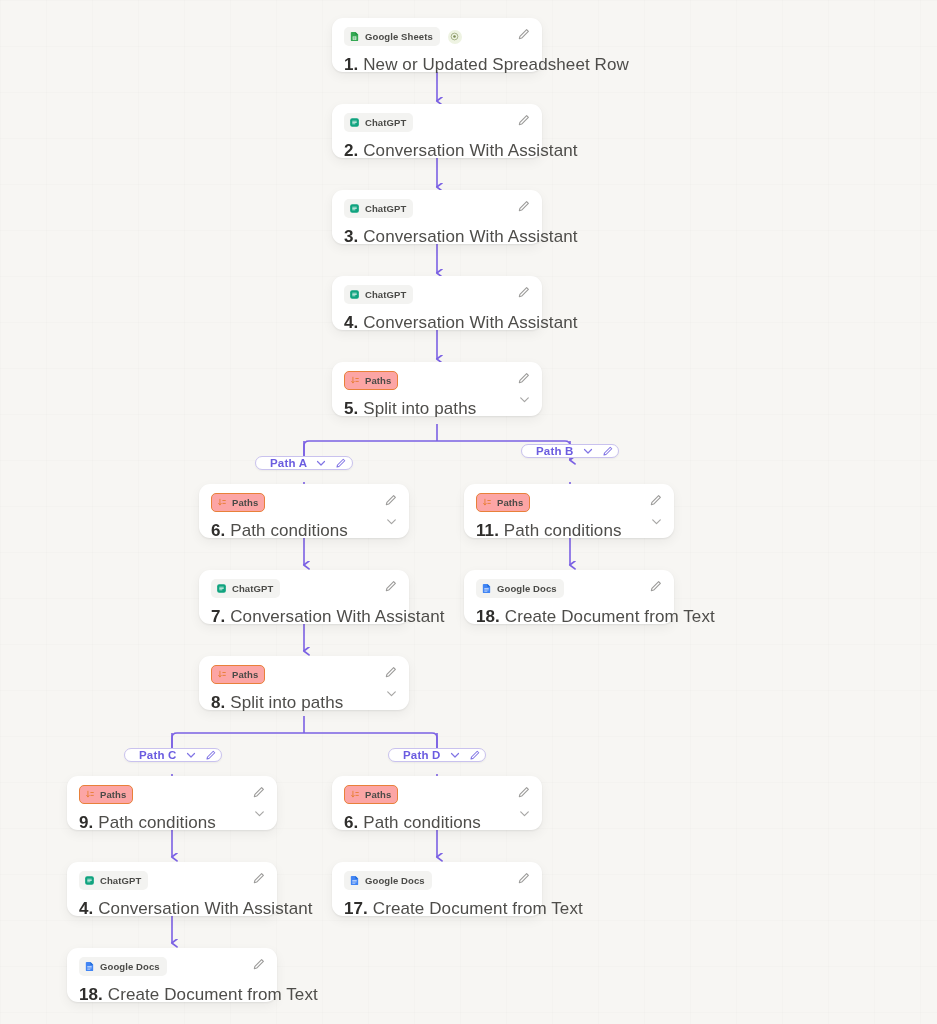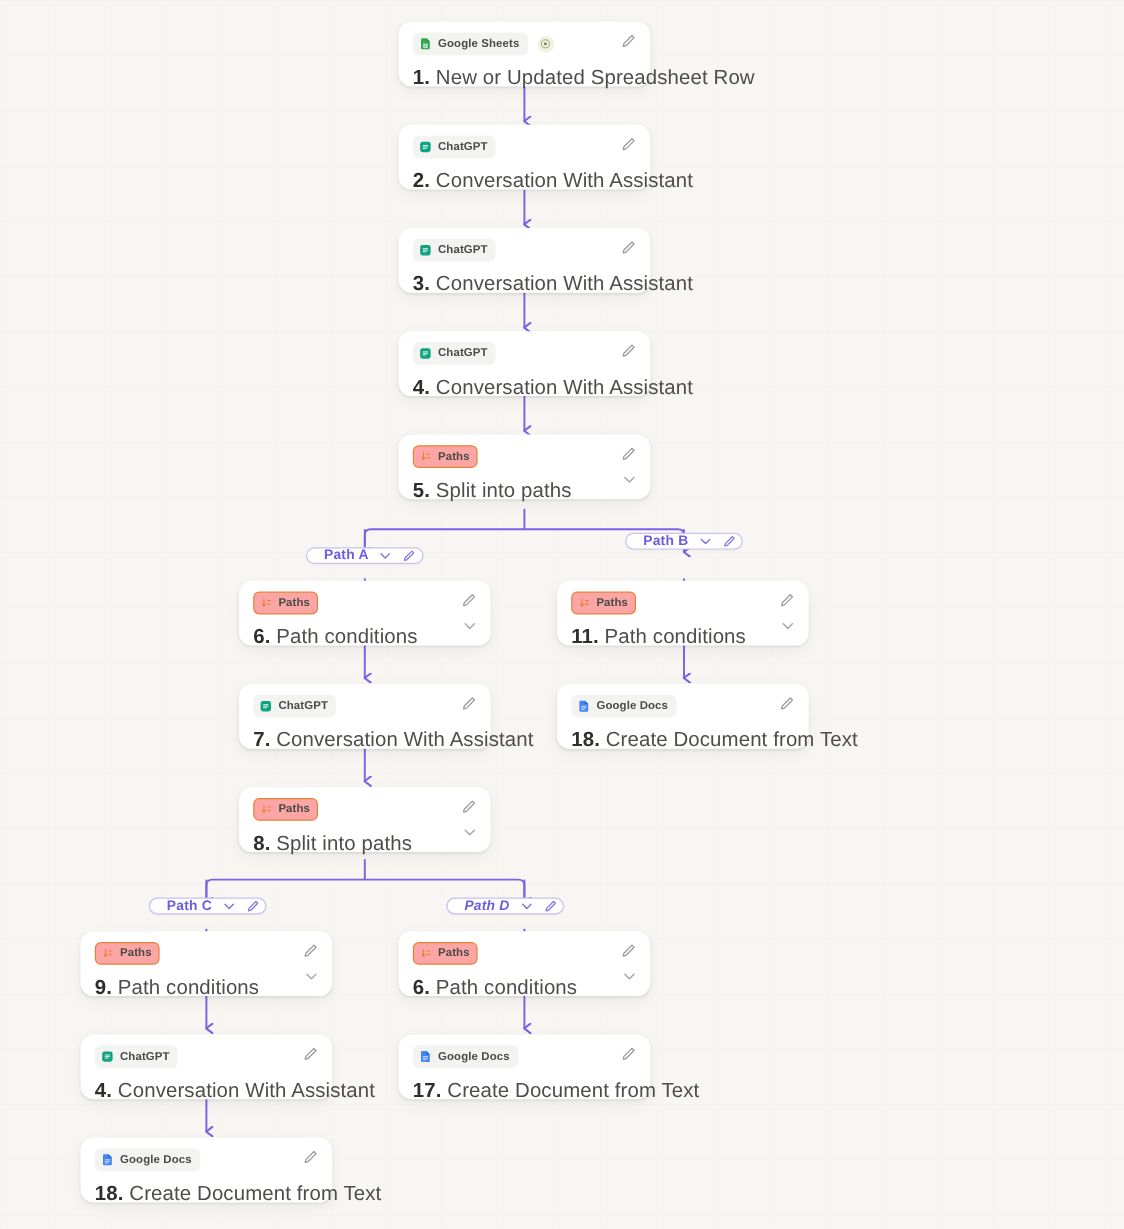--- a/index.html
+++ b/index.html
@@ -485,21 +485,21 @@
         <path d="M5 9l7 7 7-7"></path>
       </svg>
   </span>
   <span class="pen">
     <svg width="12" height="12" viewBox="0 0 24 24" fill="none" stroke="#6b5ce0" stroke-width="2.1" stroke-linecap="round" stroke-linejoin="round">
         <path d="M16.5 4.5l3 3L8 19l-4 1 1-4z"></path>
       </svg>
   </span>
 </div>
 
-<div class="pill" style="left:372px; top:748px; width:98px;font-style:italic;">
+<div class="pill" style="left:388px; top:748px; width:98px;">
   <span class="pill-label">Path D</span>
   <span class="chev">
     <svg width="12" height="12" viewBox="0 0 24 24" fill="none" stroke="#6b5ce0" stroke-width="2.4" stroke-linecap="round" stroke-linejoin="round">
         <path d="M5 9l7 7 7-7"></path>
       </svg>
   </span>
   <span class="pen">
     <svg width="12" height="12" viewBox="0 0 24 24" fill="none" stroke="#6b5ce0" stroke-width="2.1" stroke-linecap="round" stroke-linejoin="round">
         <path d="M16.5 4.5l3 3L8 19l-4 1 1-4z"></path>
       </svg>

